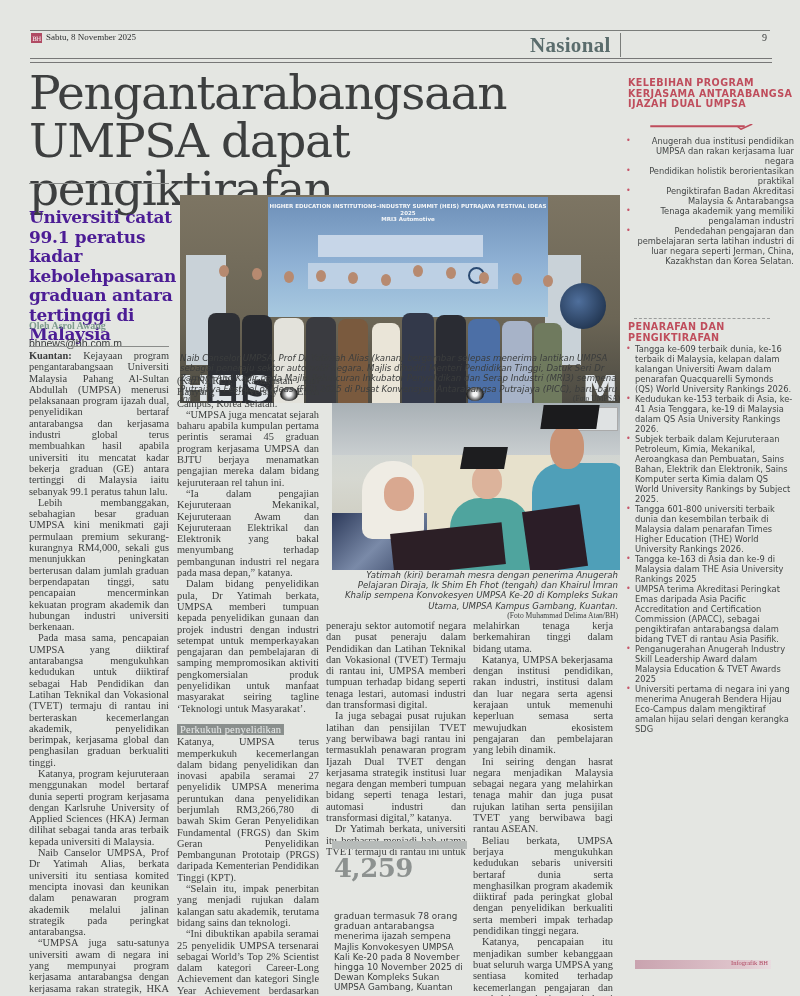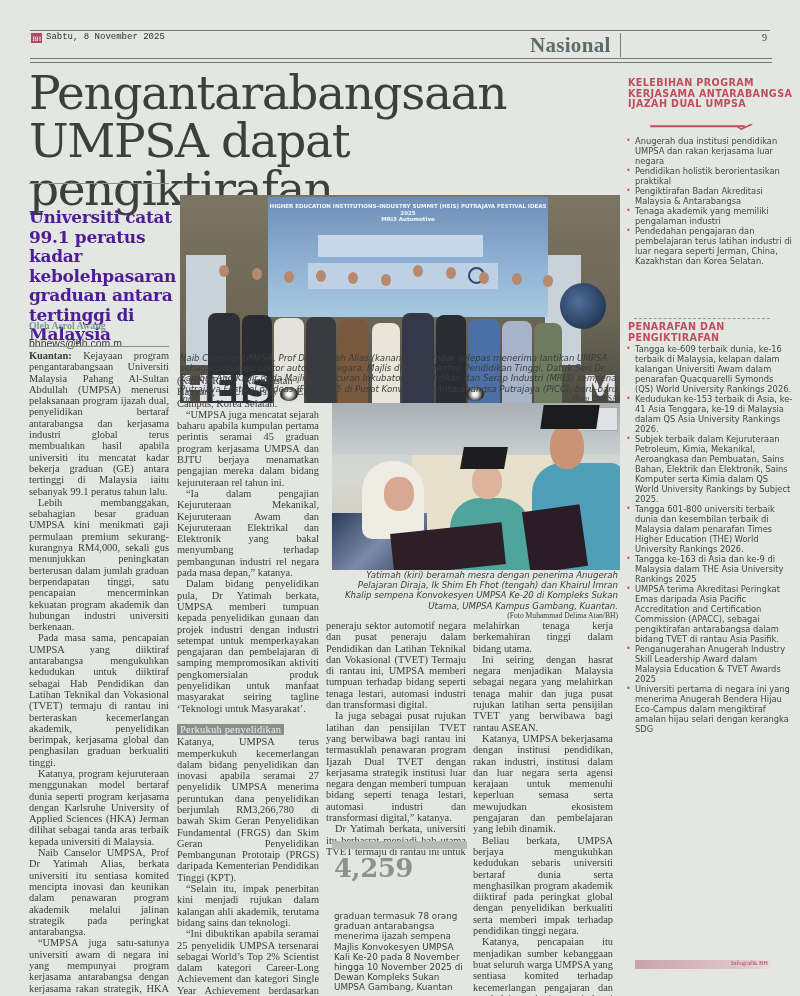--- a/index.html
+++ b/index.html
@@ -12,21 +12,21 @@
   }
   .page { position: absolute; left: 0; top: 0; width: 800px; height: 996px; }
 
   
   .hdr-line { position: absolute; left: 30px; width: 740px; border-top: 1px solid #7a7d7a; }
   .logo {
     position: absolute; left: 31px; top: 33px; width: 11px; height: 10px;
     background: #b04a63; color: #fff; font-size: 6px; font-family: "DejaVu Serif", serif;
     display: flex; align-items: center; justify-content: center; letter-spacing: -0.5px;
   }
-  .date { position: absolute; left: 46px; top: 32px; font-size: 9px; font-family: Liberation Mono, monospace; color: #2f3131; }
+  .date { position: absolute; left: 46px; top: 32px; font-size: 9px; font-family: Liberation Serif, serif; color: #2f3131; }
   .section { position: absolute; left: 530px; top: 33px; font-size: 21px; font-weight: bold;
     font-family: "Liberation Serif", serif; color: #5a6c6c; letter-spacing: 0.3px; }
   .sec-divider { position: absolute; left: 407px; top: 33px; height: 24px; border-left: 1px solid #7a7d7a; }
   .page-num { position: absolute; left: 762px; top: 32px; font-size: 10px; font-family: "Liberation Serif", serif; }
   .dbl-rule { position: absolute; left: 30px; top: 58px; width: 742px; height: 5px; border-top: 1px solid #777; border-bottom: 1px solid #777; }
 
   
   .headline {
     position: absolute; left: 29px; top: 69px; width: 590px;
     font-family: "DejaVu Serif", serif; font-weight: normal;
@@ -121,21 +121,21 @@
   .stat-text { position: absolute; left: 334px; top: 911px; width: 135px; font-family: "DejaVu Sans", sans-serif; font-size: 8.8px; line-height: 10.2px; color: #3e4040; }
   .sb-head {
     position: absolute; left: 628px; font-family: "DejaVu Sans", sans-serif; font-weight: bold;
     font-size: 9.6px; line-height: 10.5px; color: #bf4d5c; letter-spacing: 0.4px;
   }
   .sb-head1 { top: 78px; width: 170px; }
   .sb-accent { position: absolute; left: 633px; top: 124px; width: 138px; height: 6px; }
   .sb-list { position: absolute; left: 626px; width: 168px; list-style: none; font-family: "DejaVu Sans", sans-serif; font-size: 8.3px; line-height: 10px; color: #444747; }
   .sb-list li { position: relative; padding-left: 9px; }
   .sb-list li::before { content: "\2022"; position: absolute; left: 0; top: 0; color: #c7566a; font-size: 8px; }
-  .sb-list1 { top: 136px; }
+  .sb-list1 { top: 136px; text-align: right; }
   .sb-divider { position: absolute; left: 634px; top: 318px; width: 136px; border-top: 1px dashed #9a9c9b; }
   .sb-head2 { top: 322px; width: 170px; }
   .sb-list2 { top: 344px; }
   .infografik { position: absolute; left: 635px; top: 960px; width: 136px; height: 9px; background: linear-gradient(90deg, #c9a3af 0%, #e0c6cd 80%, #e8dde0 100%); }
   .infografik span { position: absolute; right: 3px; top: -1px; font-family: "Liberation Serif", serif; font-size: 6.5px; color: #b04a63; }
 </style>
 </head>
 <body>
 
 <div class="page">
@@ -217,21 +217,21 @@
     <span class="credit">(Foto UMPSA)</span>
   </div>
 
   <div class="col col2">
     <p class="noindent">(KazNARU), Kazakhstan dan Hanyang University Erica Campus, Korea Selatan.</p>
     <p>“UMPSA juga mencatat sejarah baharu apabila kumpulan pertama perintis seramai 45 graduan program kerjasama UMPSA dan BJTU berjaya menamatkan pengajian mereka dalam bidang kejuruteraan rel tahun ini.</p>
     <p>“Ia dalam pengajian Kejuruteraan Mekanikal, Kejuruteraan Awam dan Kejuruteraan Elektrikal dan Elektronik yang bakal menyumbang terhadap pembangunan industri rel negara pada masa depan,” katanya.</p>
     <p>Dalam bidang penyelidikan pula, Dr Yatimah berkata, UMPSA memberi tumpuan kepada penyelidikan gunaan dan projek industri dengan industri setempat untuk memperkayakan pengajaran dan pembelajaran di samping mempromosikan aktiviti pengkomersialan produk penyelidikan untuk manfaat masyarakat seiring tagline ‘Teknologi untuk Masyarakat’.</p>
     <div class="subsection">Perkukuh penyelidikan</div>
     <p class="noindent">Katanya, UMPSA terus memperkukuh kecemerlangan dalam bidang penyelidikan dan inovasi apabila seramai 27 penyelidik UMPSA menerima peruntukan dana penyelidikan berjumlah RM3,266,780 di bawah Skim Geran Penyelidikan Fundamental (FRGS) dan Skim Geran Penyelidikan Pembangunan Prototaip (PRGS) daripada Kementerian Pendidikan Tinggi (KPT).</p>
-    <p>“Selain itu, impak penerbitan kini menjadi rujukan dalam kalangan ahli akademik, terutama bidang sains dan teknologi.</p>
+    <p>“Selain itu, impak penerbitan yang menjadi rujukan dalam kalangan satu akademik, terutama bidang sains dan teknologi.</p>
     <p>“Ini dibuktikan apabila seramai 25 penyelidik UMPSA tersenarai sebagai World’s Top 2% Scientist dalam kategori Career-Long Achievement dan kategori Single Year Achievement berdasarkan Elsevier Database, Stanford University baru-baru ini,” katanya.</p>
     
   </div>
 
   <div class="photo2">
     <div class="ceiling"></div>
     <div class="wall"></div>
     <div class="ac"></div>
     <div class="batik"></div>
     <div class="hijab"></div>
@@ -255,37 +255,37 @@
     <p>Ia juga sebagai pusat rujukan latihan dan pensijilan TVET yang berwibawa bagi rantau ini termasuklah penawaran program Ijazah Dual TVET dengan kerjasama strategik institusi luar negara dengan memberi tumpuan bidang seperti tenaga lestari, automasi industri dan transformasi digital,” katanya.</p>
     <p>Dr Yatimah berkata, universiti itu berhasrat menjadi hab utama TVET termaju di rantau ini untuk</p>
   </div>
 
   <div class="stat-bar"></div>
   <div class="stat-num">4,259</div>
   <div class="stat-text">graduan termasuk 78 orang graduan antarabangsa menerima ijazah sempena Majlis Konvokesyen UMPSA Kali Ke-20 pada 8 November hingga 10 November 2025 di Dewan Kompleks Sukan UMPSA Gambang, Kuantan</div>
 
   <div class="col col4">
     <p class="noindent">melahirkan tenaga kerja berkemahiran tinggi dalam bidang utama.</p>
+    <p>Katanya, UMPSA bekerjasama dengan institusi pendidikan, rakan industri, institusi dalam dan luar negara serta agensi kerajaan untuk memenuhi keperluan semasa serta mewujudkan ekosistem pengajaran dan pembelajaran yang lebih dinamik.</p>
     <p>Ini seiring dengan hasrat negara menjadikan Malaysia sebagai negara yang melahirkan tenaga mahir dan juga pusat rujukan latihan serta pensijilan TVET yang berwibawa bagi rantau ASEAN.</p>
-    <p>Katanya, UMPSA bekerjasama dengan institusi pendidikan, rakan industri, institusi dalam dan luar negara serta agensi kerajaan untuk memenuhi keperluan semasa serta mewujudkan ekosistem pengajaran dan pembelajaran yang lebih dinamik.</p>
     <p>Beliau berkata, UMPSA berjaya mengukuhkan kedudukan sebaris universiti bertaraf dunia serta menghasilkan program akademik diiktiraf pada peringkat global dengan penyelidikan berkualiti serta memberi impak terhadap pendidikan tinggi negara.</p>
     <p>Katanya, pencapaian itu menjadikan sumber kebanggaan buat seluruh warga UMPSA yang sentiasa komited terhadap kecemerlangan pengajaran dan pembelajaran, kerjasama industri dan peningkatan penyelidikan berimpak serta kolaborasi akademik yang menyumbang terhadap pencapaian UMPSA.</p>
   </div>
 
   <div class="sb-head sb-head1">KELEBIHAN PROGRAM KERJASAMA ANTARABANGSA IJAZAH DUAL UMPSA</div>
   <svg class="sb-accent" viewBox="0 0 138 8">
     <line x1="0" y1="3" x2="126" y2="3" stroke="#bf4d5c" stroke-width="2.4"></line>
     <polyline points="116,3 121,7 136,0" fill="none" stroke="#bf4d5c" stroke-width="2"></polyline>
   </svg>
   <ul class="sb-list sb-list1">
     <li>Anugerah dua institusi pendidikan UMPSA dan rakan kerjasama luar negara</li>
     <li>Pendidikan holistik berorientasikan praktikal</li>
     <li>Pengiktirafan Badan Akreditasi Malaysia &amp; Antarabangsa</li>
     <li>Tenaga akademik yang memiliki pengalaman industri</li>
-    <li>Pendedahan pengajaran dan pembelajaran terus latihan industri di luar negara seperti Jerman, China, Kazakhstan dan Korea Selatan.</li>
+    <li>Pendedahan pengajaran dan pembelajaran serta latihan industri di luar negara seperti Jerman, China, Kazakhstan dan Korea Selatan.</li>
   </ul>
   <div class="sb-divider"></div>
   <div class="sb-head sb-head2">PENARAFAN DAN PENGIKTIRAFAN</div>
   <ul class="sb-list sb-list2">
     <li>Tangga ke-609 terbaik dunia, ke-16 terbaik di Malaysia, kelapan dalam kalangan Universiti Awam dalam penarafan Quacquarelli Symonds (QS) World University Rankings 2026.</li>
     <li>Kedudukan ke-153 terbaik di Asia, ke-41 Asia Tenggara, ke-19 di Malaysia dalam QS Asia University Rankings 2026.</li>
     <li>Subjek terbaik dalam Kejuruteraan Petroleum, Kimia, Mekanikal, Aeroangkasa dan Pembuatan, Sains Bahan, Elektrik dan Elektronik, Sains Komputer serta Kimia dalam QS World University Rankings by Subject 2025.</li>
     <li>Tangga 601-800 universiti terbaik dunia dan kesembilan terbaik di Malaysia dalam penarafan Times Higher Education (THE) World University Rankings 2026.</li>
     <li>Tangga ke-163 di Asia dan ke-9 di Malaysia dalam THE Asia University Rankings 2025</li>
     <li>UMPSA terima Akreditasi Peringkat Emas daripada Asia Pacific Accreditation and Certification Commission (APACC), sebagai pengiktirafan antarabangsa dalam bidang TVET di rantau Asia Pasifik.</li>

